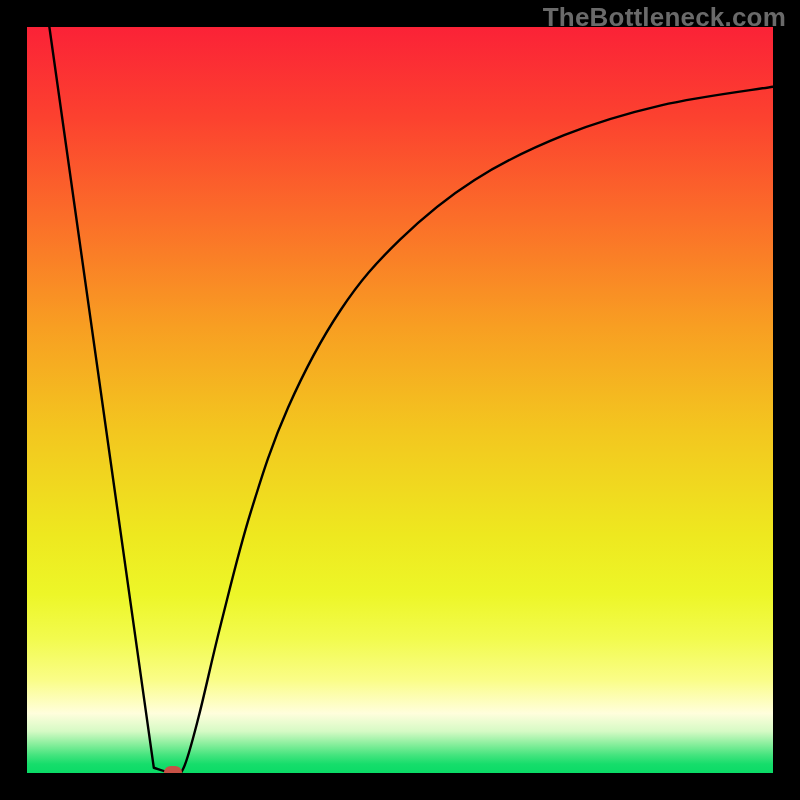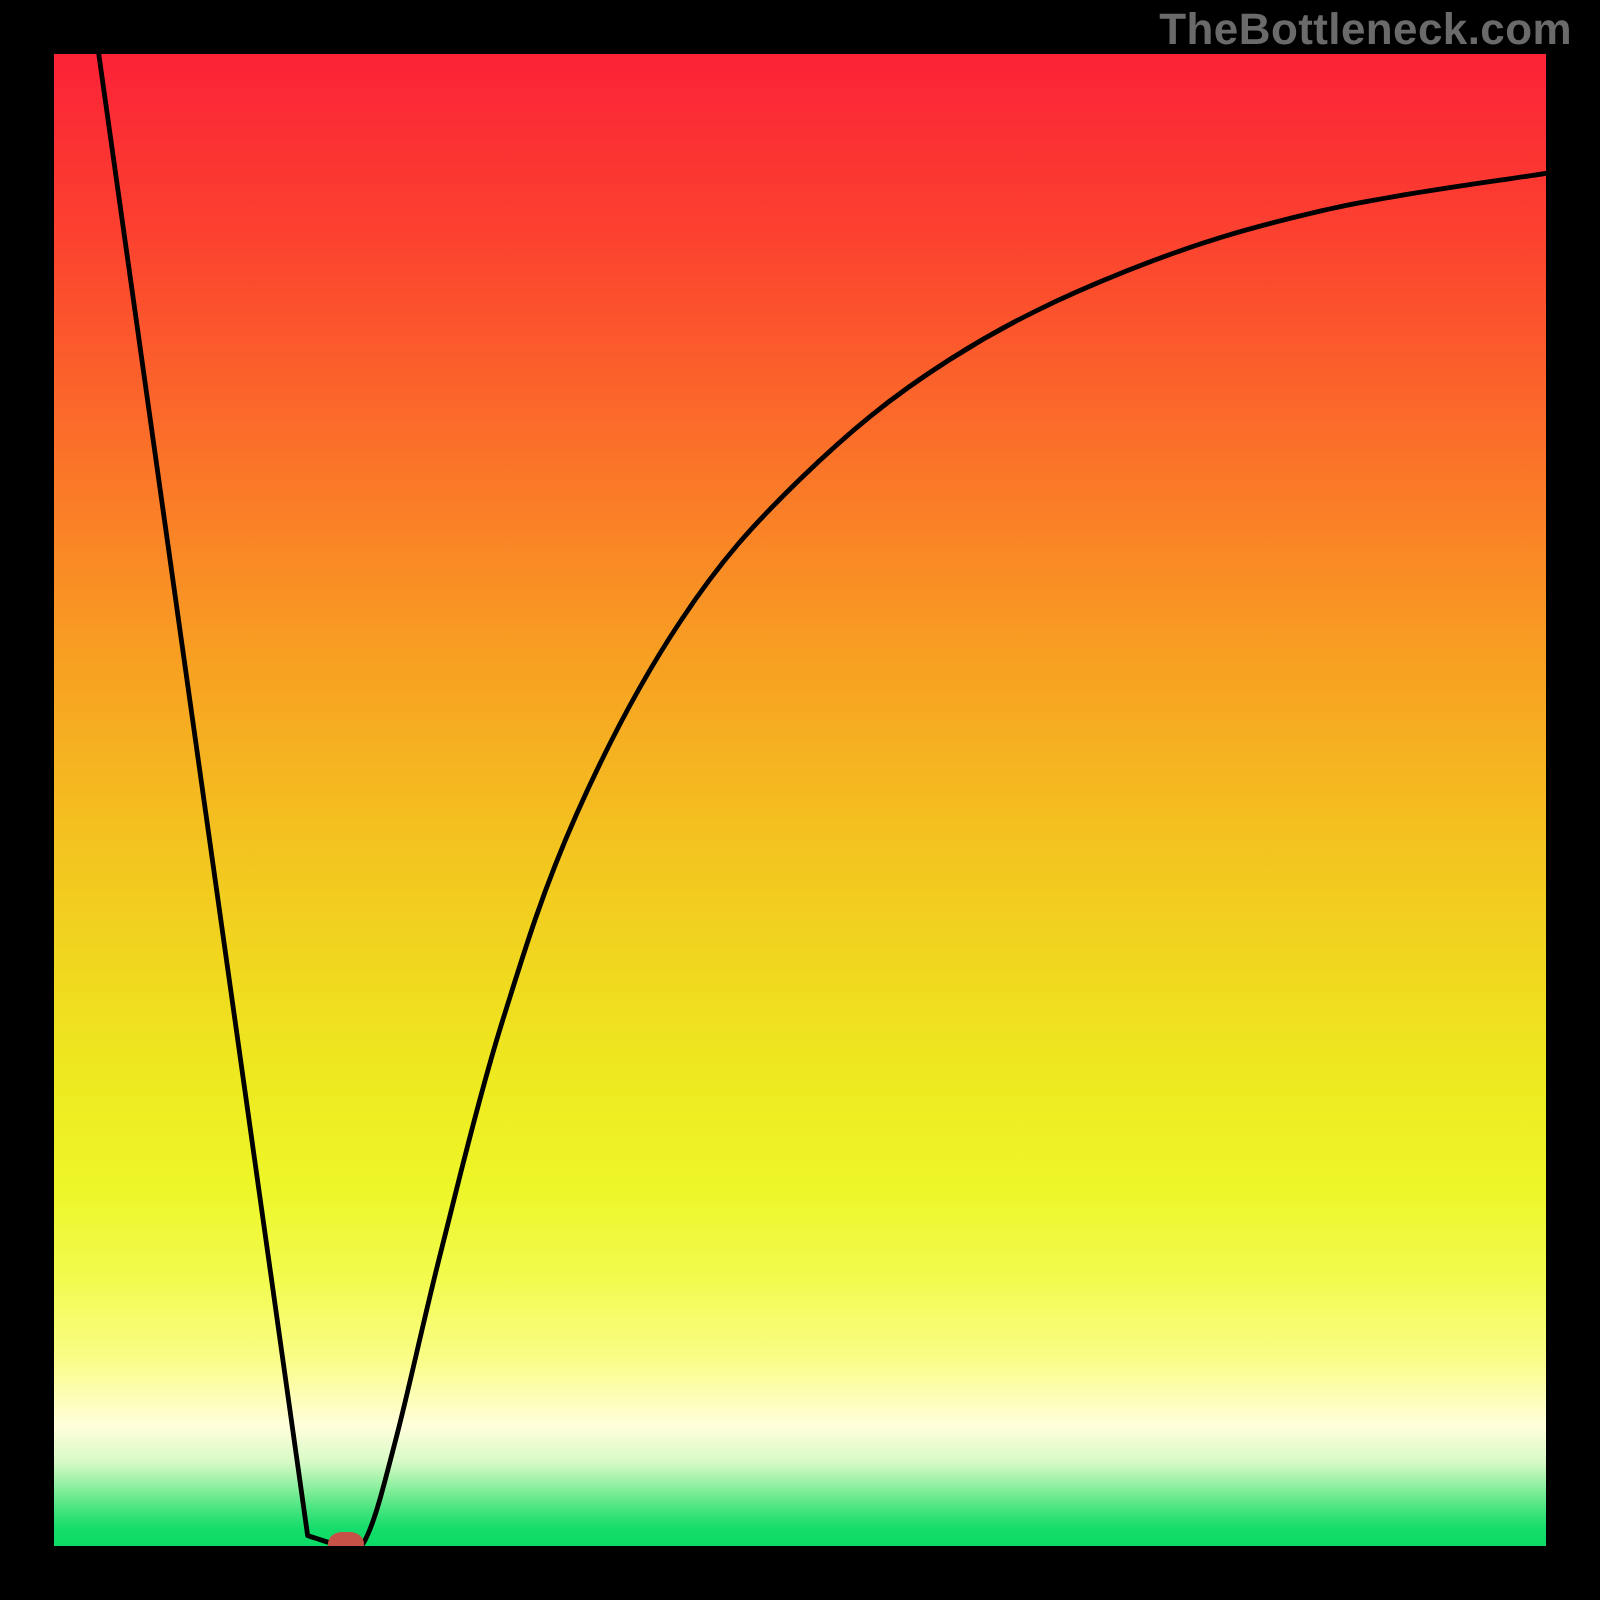--- a/index.html
+++ b/index.html
@@ -14,21 +14,21 @@
     width: 800px;
     height: 800px;
     background: #000;
     position: relative;
   }
   .watermark {
     position: absolute;
     top: 2px;
     right: 14px;
     color: #6a6a6a;
-    font-size: 22px;
+    font-size: 26px;
     font-weight: 600;
     font-family: Arial, Helvetica, sans-serif;
     letter-spacing: 0.2px;
     z-index: 5;
   }
   .plot {
     position: absolute;
     left: 27px;
     top: 27px;
     width: 746px;

